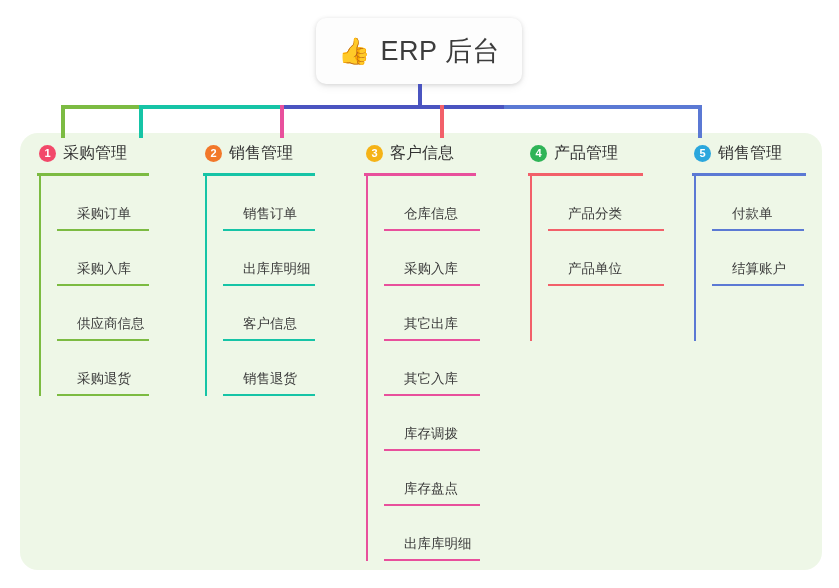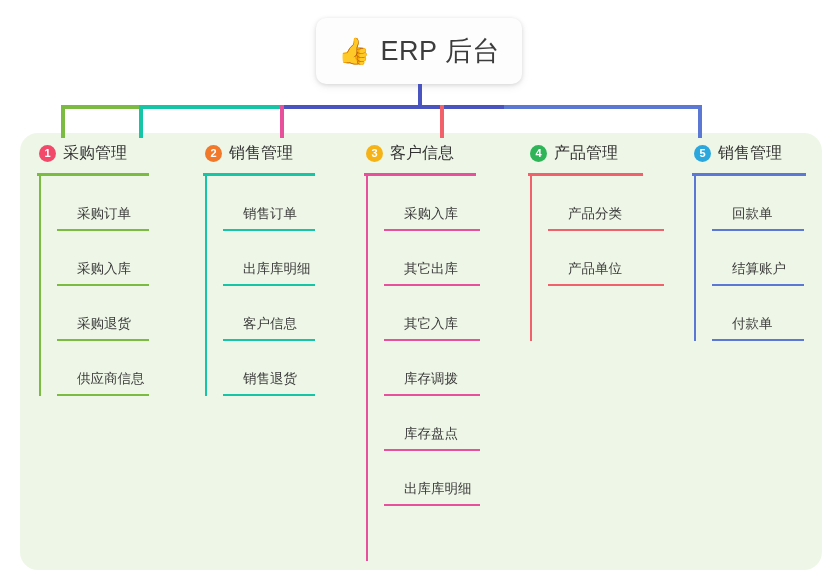--- a/index.html
+++ b/index.html
@@ -181,27 +181,27 @@
         <div class="rail" style="background: rgb(124, 187, 66); height: 220px;"></div>
         <div class="item">
           <span class="item-label">采购订单</span>
           <div class="item-underline" style="background: rgb(124, 187, 66); width: 92px;"></div>
         </div>
         <div class="item">
           <span class="item-label">采购入库</span>
           <div class="item-underline" style="background: rgb(124, 187, 66); width: 92px;"></div>
         </div>
         <div class="item">
+          <span class="item-label">供应商信息</span>
+          <div class="item-underline" style="background: rgb(124, 187, 66); width: 92px;"></div>
+        </div>
+        <div class="item">
           <span class="item-label">采购退货</span>
           <div class="item-underline" style="background: rgb(124, 187, 66); width: 92px;"></div>
         </div>
-        <div class="item">
-          <span class="item-label">供应商信息</span>
-          <div class="item-underline" style="background: rgb(124, 187, 66); width: 92px;"></div>
-        </div>
       </div>
     </div>
     <div class="column" style="left: 203px;">
       <div class="col-head">
         <span class="badge" style="background: rgb(242, 120, 42);">2</span>
         <span class="col-title">销售管理</span>
       </div>
       <div class="col-underline" style="background: rgb(22, 196, 166); width: 112px;"></div>
       <div class="items">
         <div class="rail" style="background: rgb(22, 196, 166); height: 220px;"></div>
@@ -225,20 +225,24 @@
     </div>
     <div class="column" style="left: 364px;">
       <div class="col-head">
         <span class="badge" style="background: rgb(245, 179, 23);">3</span>
         <span class="col-title">客户信息</span>
       </div>
       <div class="col-underline" style="background: rgb(232, 80, 156); width: 112px;"></div>
       <div class="items">
         <div class="rail" style="background: rgb(232, 80, 156); height: 385px;"></div>
         <div class="item">
+          <span class="item-label">仓库信息</span>
+          <div class="item-underline" style="background: rgb(232, 80, 156); width: 96px;"></div>
+        </div>
+        <div class="item">
           <span class="item-label">采购入库</span>
           <div class="item-underline" style="background: rgb(232, 80, 156); width: 96px;"></div>
         </div>
         <div class="item">
           <span class="item-label">其它出库</span>
           <div class="item-underline" style="background: rgb(232, 80, 156); width: 96px;"></div>
         </div>
         <div class="item">
           <span class="item-label">其它入库</span>
           <div class="item-underline" style="background: rgb(232, 80, 156); width: 96px;"></div>
@@ -277,26 +281,22 @@
     </div>
     <div class="column" style="left: 692px;">
       <div class="col-head">
         <span class="badge" style="background: rgb(43, 167, 221);">5</span>
         <span class="col-title">销售管理</span>
       </div>
       <div class="col-underline" style="background: rgb(91, 121, 212); width: 114px;"></div>
       <div class="items">
         <div class="rail" style="background: rgb(91, 121, 212); height: 165px;"></div>
         <div class="item">
-          <span class="item-label">回款单</span>
+          <span class="item-label">付款单</span>
           <div class="item-underline" style="background: rgb(91, 121, 212); width: 92px;"></div>
         </div>
         <div class="item">
           <span class="item-label">结算账户</span>
           <div class="item-underline" style="background: rgb(91, 121, 212); width: 92px;"></div>
         </div>
-        <div class="item">
-          <span class="item-label">付款单</span>
-          <div class="item-underline" style="background: rgb(91, 121, 212); width: 92px;"></div>
-        </div>
       </div>
     </div>
   </div>
 
 </body></html>

